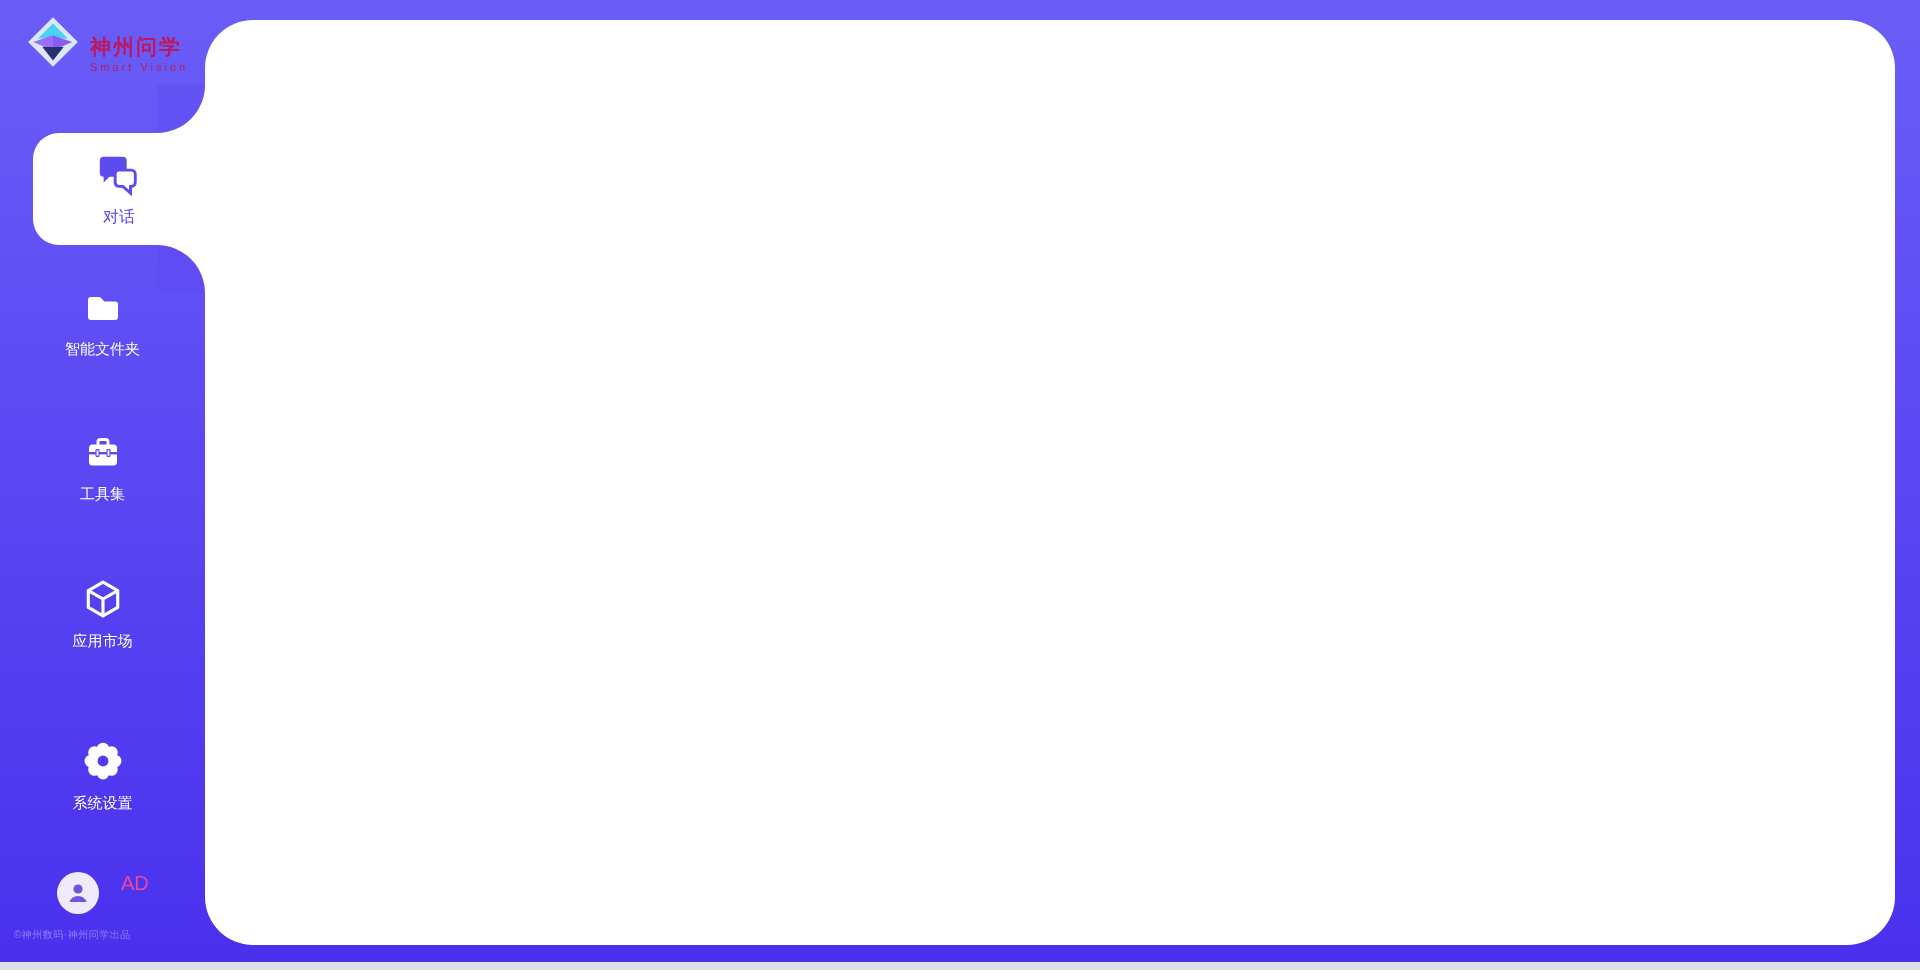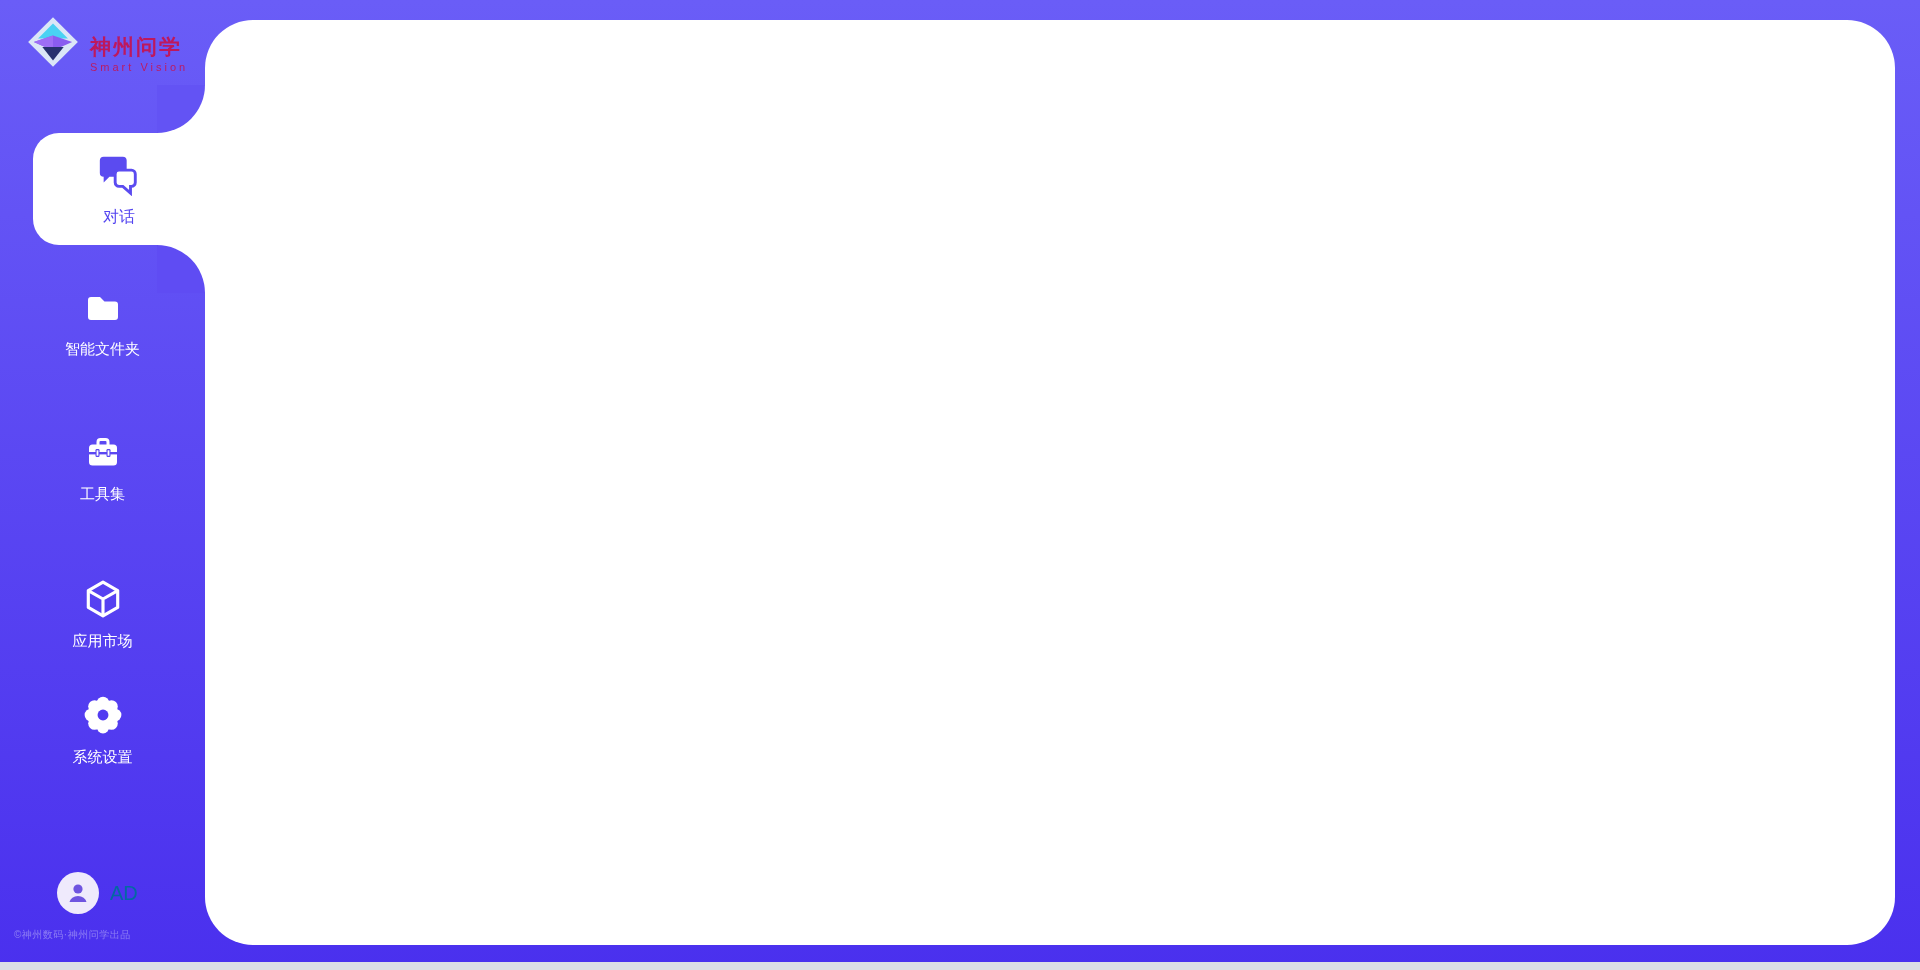--- a/index.html
+++ b/index.html
@@ -24,22 +24,22 @@
   .brand-text{display:flex;flex-direction:column;}
   .brand-name{font-size:21px;font-weight:bold;letter-spacing:2px;}
   .brand-sub{font-size:11px;letter-spacing:3px;opacity:.95;}
   .nav-item{position:absolute;left:0;width:205px;display:flex;flex-direction:column;align-items:center;gap:8px;color:#fff;cursor:pointer;z-index:4;}
   .nav-item .nav-label{font-size:15px;}
   .nav-active{position:absolute;left:33px;top:133px;width:172px;height:112px;display:flex;flex-direction:column;align-items:center;justify-content:center;gap:7px;color:#5546f0;cursor:pointer;z-index:4;}
   .nav-active .nav-label{font-size:16px;}
   .nav-folder{top:288px;}
   .nav-tools{top:433px;}
   .nav-apps{top:578px;}
-  .nav-settings{top:694px;}
-  .user-row{position:absolute;left:57px;top:872px;display:flex;align-items:center;gap:11px;color:#0369a1;font-size:20px;z-index:4;cursor:pointer;}
+  .nav-settings{top:740px;}
+  .user-row{position:absolute;left:57px;top:872px;display:flex;gap:22px;color:#ec4899;font-size:20px;z-index:4;cursor:pointer;}
   .avatar{width:42px;height:42px;border-radius:50%;background:#efeafc;display:flex;align-items:center;justify-content:center;}
   .side-footer{position:absolute;left:14px;top:928px;font-size:10px;color:rgba(255,255,255,.35);letter-spacing:.5px;z-index:4;}
 
   
   .column{position:absolute;left:50%;top:0;transform:translateX(-50%);width:944px;height:100%;}
   .greeting{position:absolute;top:148px;left:0;display:flex;align-items:center;gap:20px;}
   .greeting-title{font-size:28px;font-weight:bold;color:#17181d;}
   .cards{position:absolute;top:257px;left:0;width:100%;display:grid;grid-template-columns:1fr 1fr;gap:20px;}
   .card{height:130px;border:1px solid #ececf1;border-radius:12px;background:#fff;box-sizing:border-box;padding:20px 26px;cursor:pointer;}
   .card-head{display:flex;align-items:center;gap:14px;}

